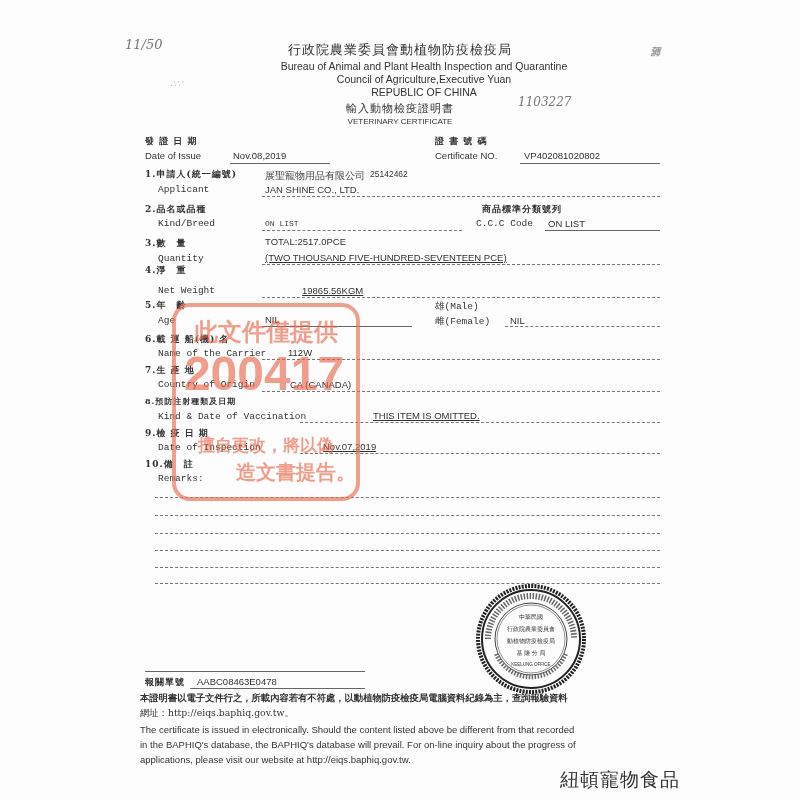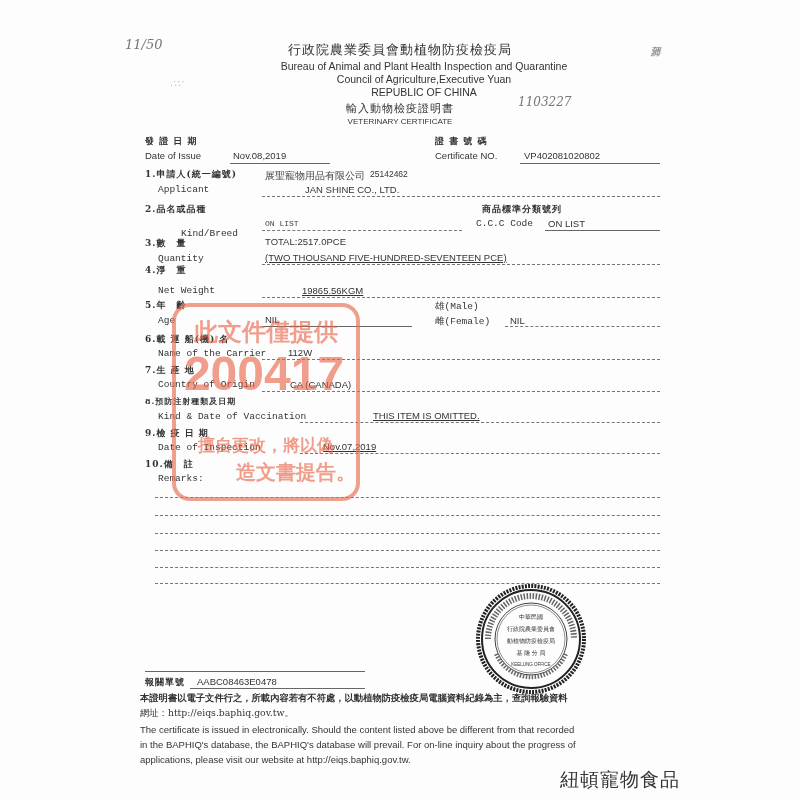--- a/index.html
+++ b/index.html
@@ -49,25 +49,25 @@
 
   <div class="abs lbl-zh" style="left:435px;top:135px;">證 書 號 碼</div>
   <div class="abs val" style="left:435px;top:150px;">Certificate NO.</div>
   <div class="abs val" style="left:524px;top:150px;">VP402081020802</div>
   <div class="rule solid" style="left:520px;top:163px;width:140px;"></div>
 
   <div class="abs lbl-zh" style="left:145px;top:168px;"><span>1.</span><span>申請人(統一編號)</span></div>
   <div class="abs lbl-en" style="left:158px;top:184px;">Applicant</div>
   <div class="abs serif" style="left:265px;top:169px;font-size:10px;color:#444;">展聖寵物用品有限公司</div>
   <div class="abs val" style="left:370px;top:169px;font-size:8.5px;">25142462</div>
-  <div class="abs val" style="left:265px;top:184px;margin-left:40px;">JAN SHINE CO., LTD.</div>
+  <div class="abs val" style="left:265px;top:184px;">JAN SHINE CO., LTD.</div>
   <div class="rule" style="left:262px;top:196px;width:398px;"></div>
 
   <div class="abs lbl-zh" style="left:145px;top:203px;"><span>2.</span><span>品名或品種</span></div>
-  <div class="abs lbl-en" style="left:158px;top:228px;margin-left:23px;">Kind/Breed</div>
+  <div class="abs lbl-en" style="left:158px;top:218px;">Kind/Breed</div>
   <div class="abs mono" style="left:265px;top:219px;font-size:8px;color:#444;">ON LIST</div>
   <div class="rule" style="left:262px;top:230px;width:200px;"></div>
   <div class="abs lbl-zh" style="left:482px;top:203px;">商品標準分類號列</div>
   <div class="abs lbl-en" style="left:476px;top:218px;">C.C.C Code</div>
   <div class="abs val" style="left:548px;top:218px;">ON LIST</div>
   <div class="rule solid" style="left:545px;top:230px;width:115px;"></div>
 
   <div class="abs lbl-zh" style="left:145px;top:237px;"><span>3.</span><span>數　量</span></div>
   <div class="abs lbl-en" style="left:158px;top:253px;">Quantity</div>
   <div class="abs val" style="left:265px;top:236px;">TOTAL:2517.0PCE</div>

